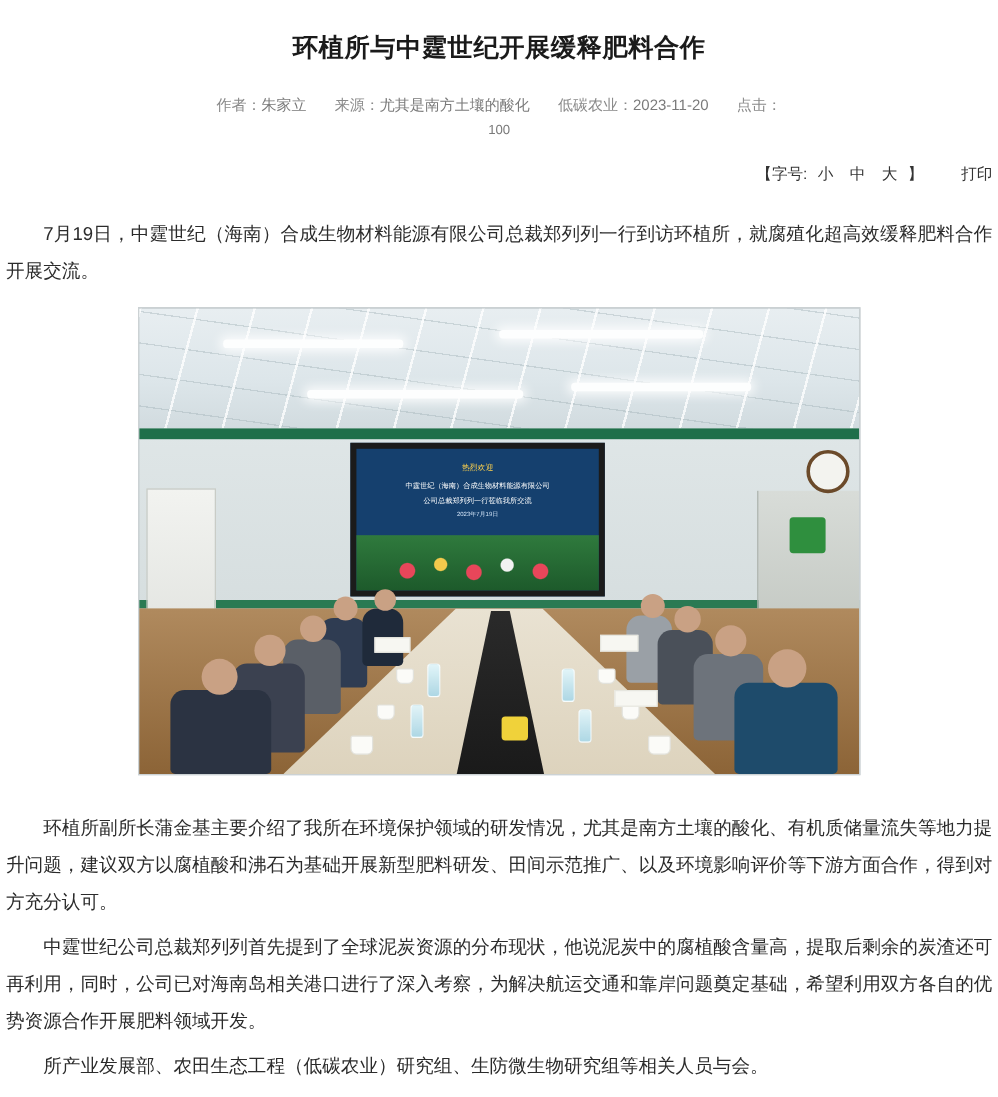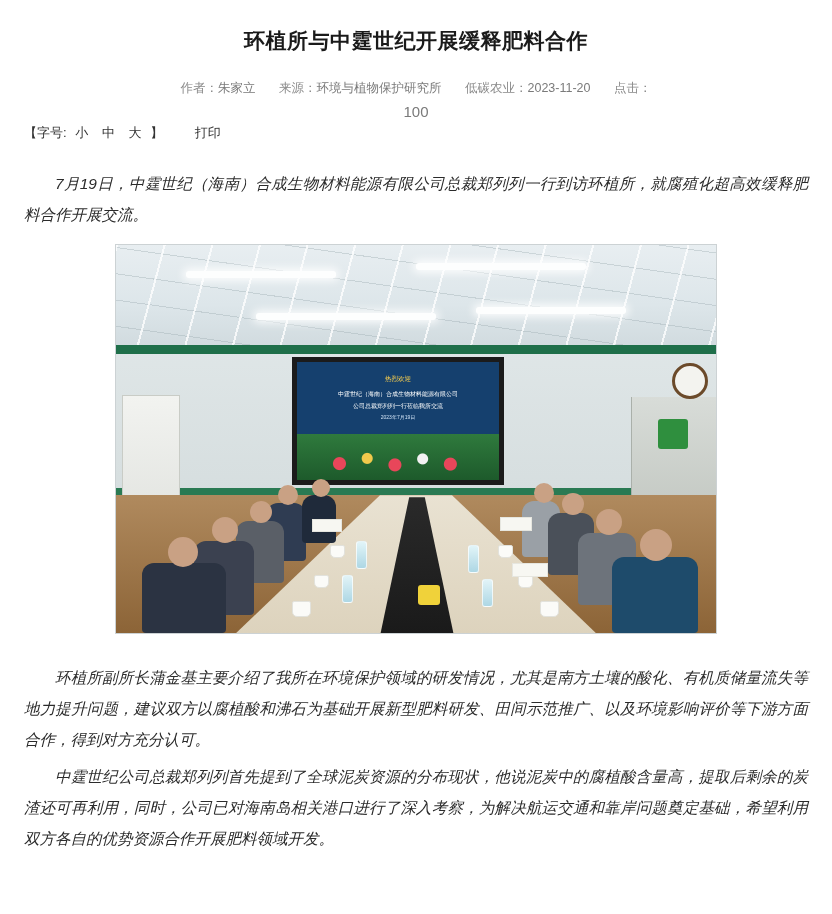--- a/index.html
+++ b/index.html
@@ -9,21 +9,21 @@
   body {
     width: 832px;
     min-height: 914px;
     background: #ffffff;
     font-family: "Liberation Sans", sans-serif;
     color: #333333;
   }
   .page {
     width: 832px;
     box-sizing: border-box;
-    padding: 0 24px;
+    padding: 0 5px;
   }
   .article-title {
     text-align: center;
     font-size: 21px;
     font-weight: bold;
     color: #1a1a1a;
     margin: 26px 0 0 0;
     line-height: 1.4;
     letter-spacing: 0.5px;
   }
@@ -39,29 +39,29 @@
     margin: 12px 10px;
   }
   .meta-row .meta-label {
     color: #8a8a8a;
   }
   .meta-row .meta-value {
     color: #7a7a7a;
   }
   .hits-line {
     text-align: center;
-    font-size: 15px;
+    font-size: 11px;
     color: #7a7a7a;
     margin-top: 2px;
   }
   .tools-row {
-    text-align: left;
+    text-align: right;
     font-size: 13px;
     color: #444444;
-    margin-top: 4px;
+    margin-top: 21px;
   }
   .tools-row .fontsize-label {
     color: #333333;
   }
   .tools-row .fs-btn {
     color: #333333;
     margin: 0 5px;
     cursor: pointer;
     text-decoration: none;
   }
@@ -74,21 +74,20 @@
   .content {
     margin-top: 26px;
     font-size: 15.5px;
     line-height: 2.0;
     color: #2b2b2b;
     text-align: justify;
   }
   .content p {
     margin: 0 0 6px 0;
     text-indent: 2em;
-    font-style: italic;
   }
   .figure {
     margin: 14px 0 18px 0;
     text-align: center;
   }
   .photo {
     width: 600px;
     height: 388px;
     display: inline-block;
     position: relative;
@@ -219,21 +218,21 @@
 
 <div class="page">
 
   <h1 class="article-title">环植所与中霆世纪开展缓释肥料合作</h1>
 
   <div class="meta-row">
     <span class="meta-item">
       <span class="meta-label">作者：</span><span class="meta-value">朱家立</span>
     </span>
     <span class="meta-item">
-      <span class="meta-label">来源：</span><span class="meta-value">环境与植物保护研究所</span>
+      <span class="meta-label">来源：</span><span class="meta-value">尤其是南方土壤的酸化</span>
     </span>
     <span class="meta-item">
       <span class="meta-label">低碳农业：</span><span class="meta-value">2023-11-20</span>
     </span>
     <span class="meta-item">
       <span class="meta-label">点击：</span>
     </span>
   </div>
 
   <div class="hits-line">100</div>
@@ -322,15 +321,16 @@
         <div class="ph-bottle" style="left:366px; top:334px;"></div>
         <div class="ph-bag" style="left:302px; top:340px;"></div>
         <div class="ph-paper" style="left:384px; top:272px; width:30px; height:12px;"></div>
         <div class="ph-paper" style="left:396px; top:318px; width:34px; height:12px;"></div>
         <div class="ph-paper" style="left:196px; top:274px; width:28px; height:11px;"></div>
       </div>
     </div>
 
     <p>环植所副所长蒲金基主要介绍了我所在环境保护领域的研发情况，尤其是南方土壤的酸化、有机质储量流失等地力提升问题，建议双方以腐植酸和沸石为基础开展新型肥料研发、田间示范推广、以及环境影响评价等下游方面合作，得到对方充分认可。</p>
     <p>中霆世纪公司总裁郑列列首先提到了全球泥炭资源的分布现状，他说泥炭中的腐植酸含量高，提取后剩余的炭渣还可再利用，同时，公司已对海南岛相关港口进行了深入考察，为解决航运交通和靠岸问题奠定基础，希望利用双方各自的优势资源合作开展肥料领域开发。</p>
+    <p>所产业发展部、农田生态工程（低碳农业）研究组、生防微生物研究组等相关人员与会。</p>
   </div>
 
 </div>
 
 </body></html>

